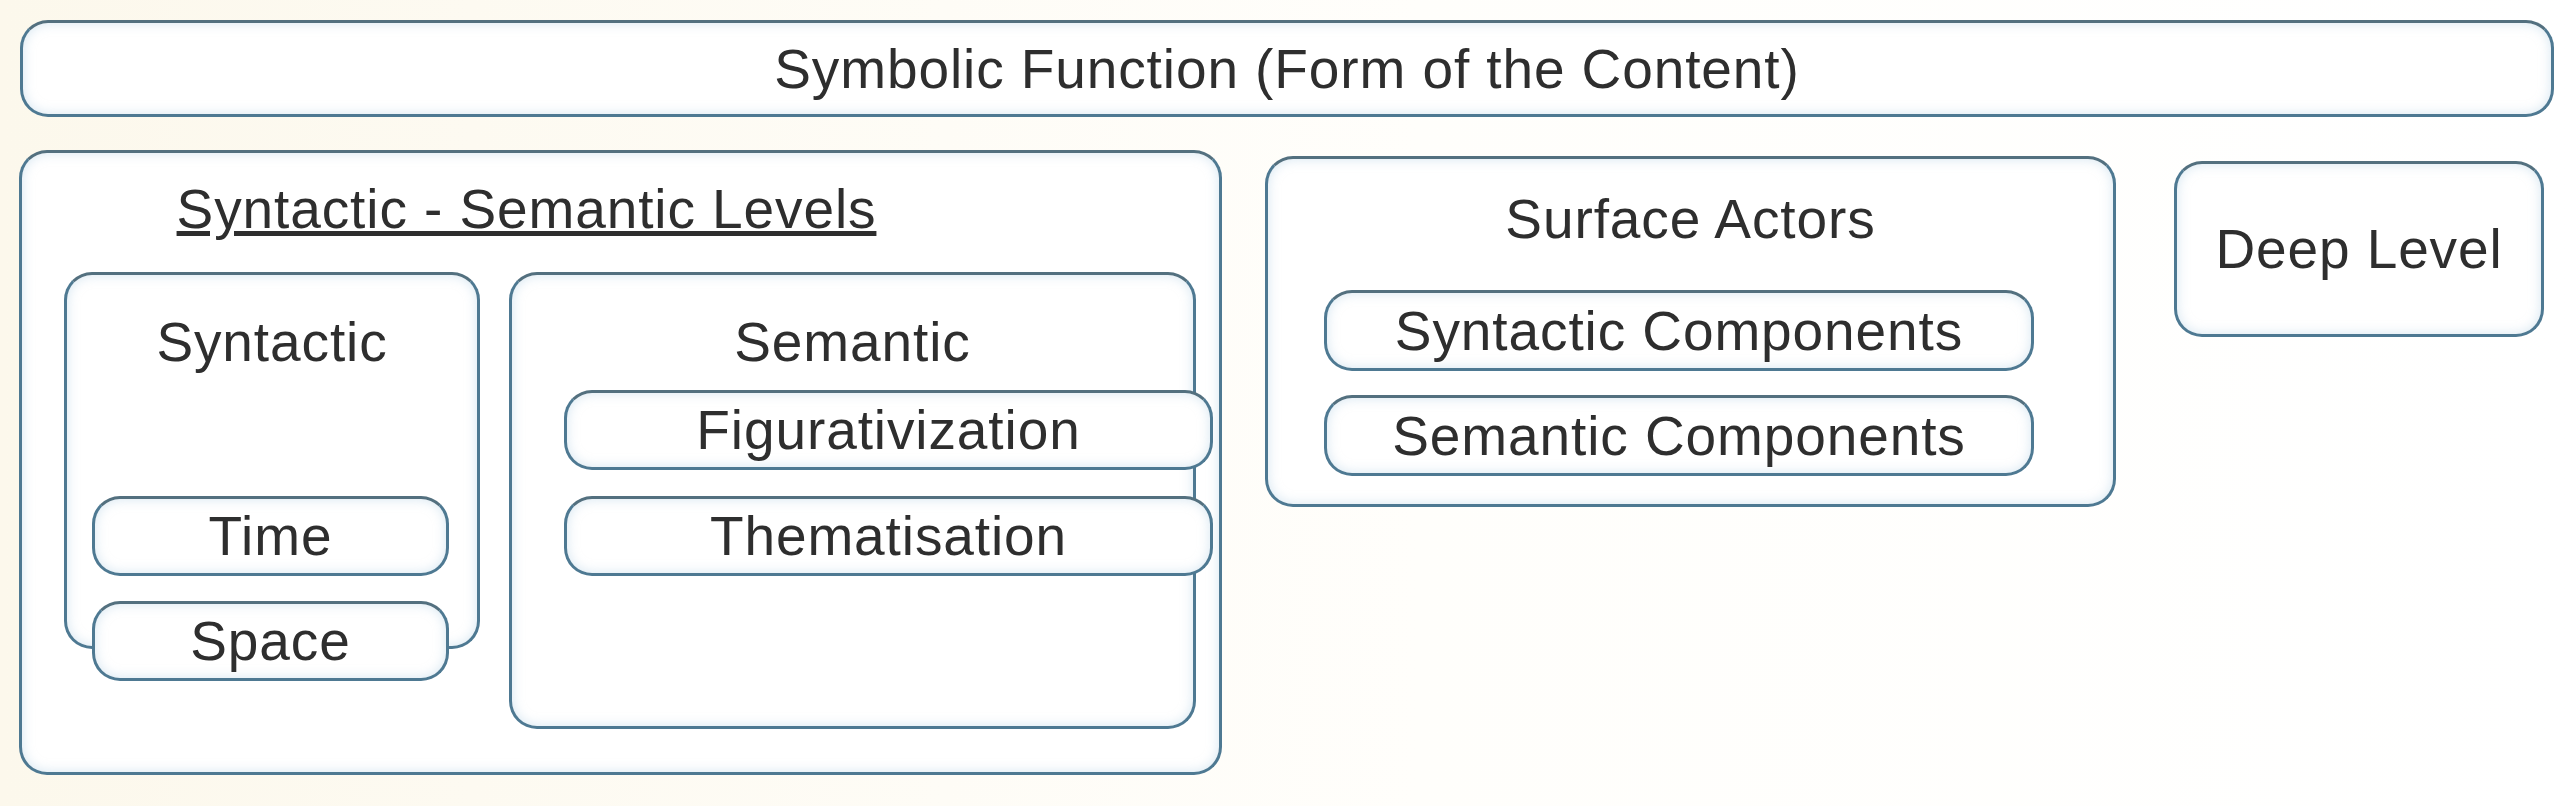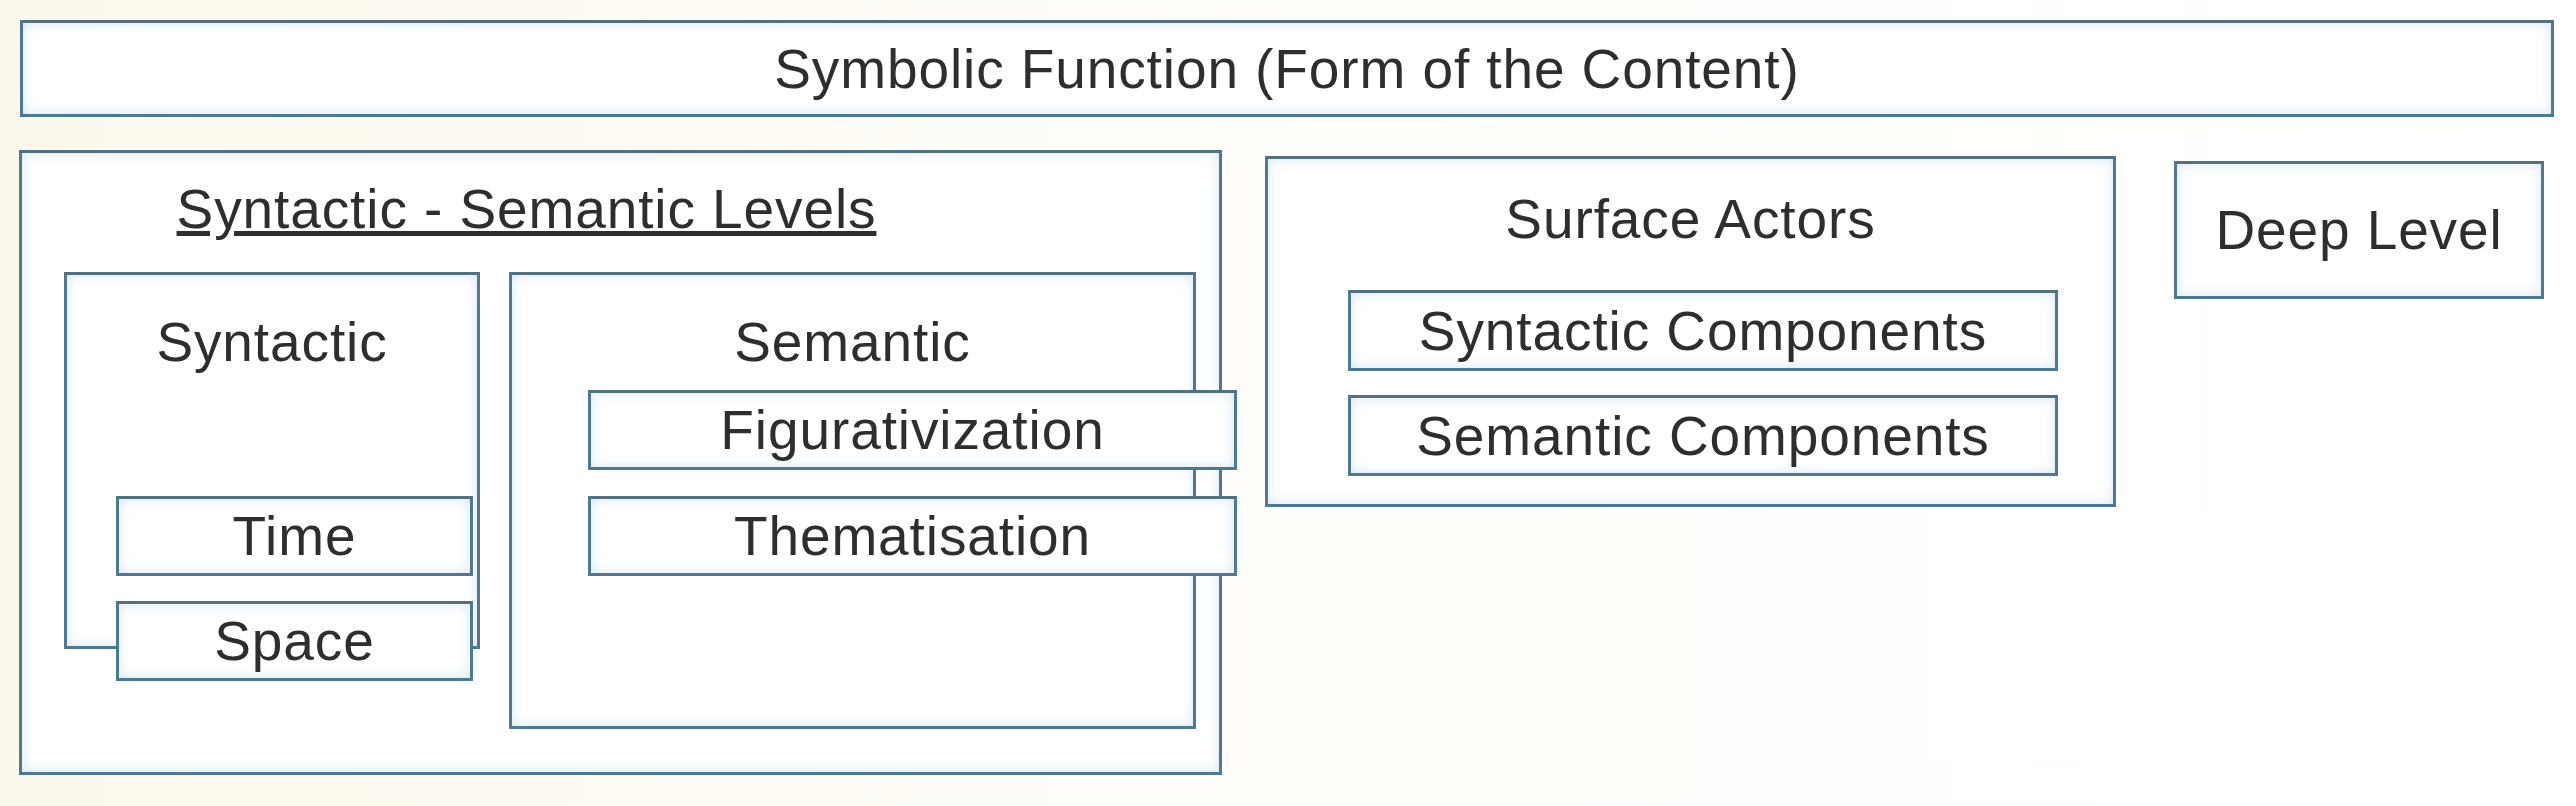--- a/index.html
+++ b/index.html
@@ -1,15 +1,15 @@
 <!DOCTYPE html>
 <html style="font-size:14px"><head>
 <meta charset="utf-8">
 <style>
-  * { box-sizing: border-box; margin: 0; padding: 0; }
+  * { box-sizing: border-box; margin: 0; padding: 0; border-radius: 28px; }
   html, body { width: 2576px; height: 807px; }
   body {
     font-family: "Liberation Sans", sans-serif;
     color: #2e2e2e;
     background: linear-gradient(90deg, #fcf8ec 0%, #fffefb 55%, #ffffff 100%);
     position: relative;
     overflow: hidden;
   }
   .box {
     position: absolute;
@@ -37,37 +37,37 @@
     position: absolute; left: 0; top: 24px; width: 1009px;
     text-align: center;
     text-decoration: underline;
   }
   .syntactic-box { left: 42px; top: 119px; width: 416px; height: 377px; }
   .semantic-box { left: 487px; top: 119px; width: 687px; height: 457px; }
   .inner-title {
     position: absolute; left: 0; top: 35px; width: 100%;
     text-align: center;
   }
-  .item { position: absolute; margin-left: 24px; }
+  .item { position: absolute; }
   .syn-item { left: 25px; width: 357px; height: 80px; }
   .sem-item { left: 52px; width: 649px; height: 80px; }
   .row-1 { top: 115px; }
   .row-2 { top: 221px; }
   .row-3 { top: 326px; }
   
   .surface-box { left: 1265px; top: 156px; width: 851px; height: 351px; }
   .surface-title {
     position: absolute; left: 0; top: 28px; width: 100%;
     text-align: center;
   }
   .surface-item { left: 56px; width: 710px; height: 81px; }
   .surface-row-1 { top: 131px; }
   .surface-row-2 { top: 236px; }
   
-  .deep-box { left: 2174px; top: 161px; width: 370px; height: 138px; }
+  .deep-box { left: 2174px; top: 161px; width: 370px; height: 176px; }
 </style>
 </head>
 <body>
 
 <div class="box banner flex-center">
   <span class="txt">Symbolic Function (Form of the Content)</span>
 </div>
 
 <div class="box group-left">
   <div class="txt group-left-title">Syntactic - Semantic Levels</div>

